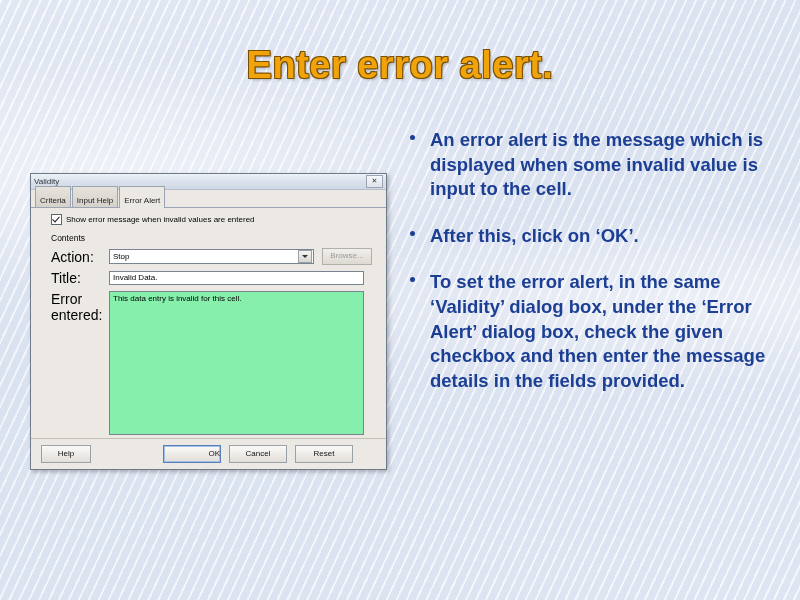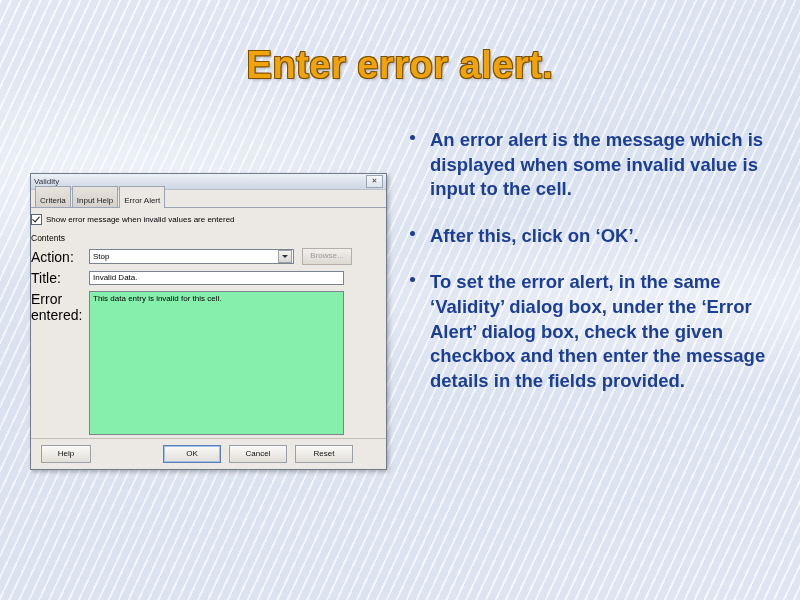--- a/index.html
+++ b/index.html
@@ -137,21 +137,21 @@
     color: #222;
   }
   .dlg-tab.active {
     background: #ece9e4;
     position: relative;
     top: 1px;
     padding-bottom: 3px;
   }
   .dlg-body {
     position: relative;
-    padding: 6px 8px 0 0;
+    padding: 6px 8px 0 20px;
     height: 236px;
   }
   .row-check {
     display: flex;
     align-items: center;
     gap: 4px;
     margin-bottom: 8px;
   }
   .checkbox {
     width: 9px;
@@ -257,21 +257,21 @@
   .btn {
     height: 16px;
     font-size: 8px;
     text-align: center;
     line-height: 15px;
     border: 1px solid #9aa0a8;
     background: linear-gradient(180deg,#fbfaf8,#e2ded8);
     color: #111;
   }
   .btn-help { width: 48px; margin-left: 10px; }
-  .btn-ok { width: 56px; margin-left: 72px; border: 1px solid #5a7fb8; box-shadow: 0 0 0 1px #9fc0e8 inset; }
+  .btn-ok { width: 56px; margin-left: 72px; border: 1px solid #5a7fb8; box-shadow: 0 0 0 1px #9fc0e8 inset; text-align: right; }
   .btn-cancel { width: 56px; margin-left: 8px; }
   .btn-reset { width: 56px; margin-left: 8px; }
 </style>
 </head>
 <body>
 
 <div id="slide">
 
   <div class="slide-title">Enter error alert.</div>
 

